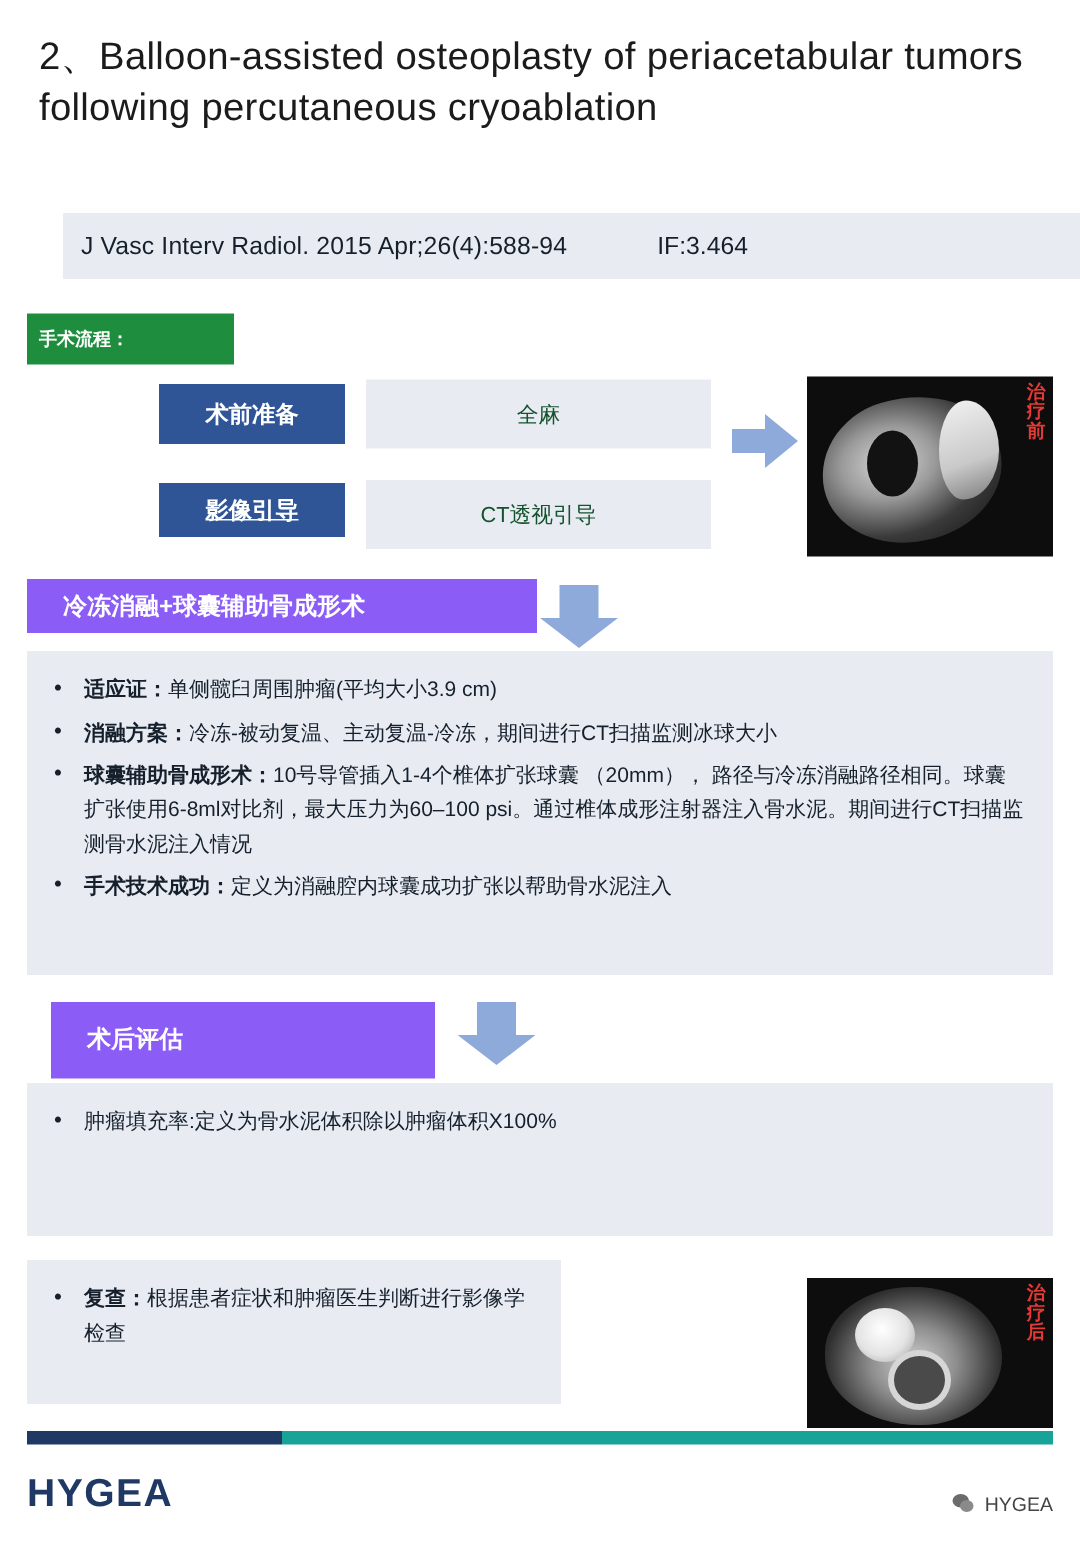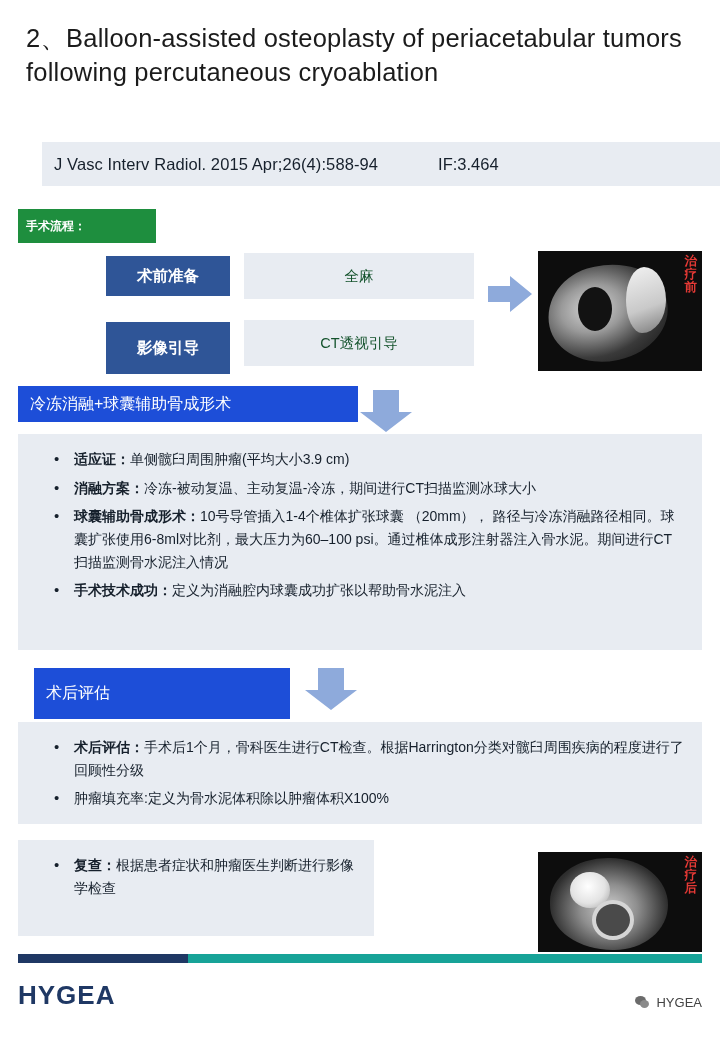--- a/index.html
+++ b/index.html
@@ -79,21 +79,21 @@
     position: absolute;
     background: #2f5597;
     color: #ffffff;
     font-size: 15.5px;
     font-weight: bold;
     display: flex;
     align-items: center;
     justify-content: center;
   }
   .lbl-pre  { left: 106px; top: 256px; width: 124px; height: 40px; }
-  .lbl-img  { left: 106px; top: 322px; width: 124px; height: 52px; }
+  .lbl-img  { left: 106px; top: 322px; width: 124px; height: 36px; text-decoration: underline; }
 
   .light-box {
     position: absolute;
     background: #e8ecf2;
     color: #14532d;
     font-size: 14.5px;
     display: flex;
     align-items: center;
     justify-content: center;
   }
@@ -176,38 +176,38 @@
     left: 54px; top: 48px;
     width: 34px; height: 32px;
     border: 4px solid #d6d6d6;
     border-radius: 50%;
     background: #4a4a4a;
   }
 
   
   .sec-bar {
     position: absolute;
-    background: #1d4ed8;
+    background: #8b5cf6;
     color: #ffffff;
     font-size: 16px;
-    font-weight: normal;
-    display: flex;
-    align-items: center;
-    padding-left: 12px;
+    font-weight: bold;
+    display: flex;
+    align-items: center;
+    padding-left: 24px;
     box-sizing: border-box;
   }
   .sec-cryo { left: 18px; top: 386px; width: 340px; height: 36px; }
   .sec-post { left: 34px; top: 668px; width: 256px; height: 51px; }
 
   
   .panel {
     position: absolute;
     background: #e8ecf2;
     box-sizing: border-box;
-    padding: 14px 18px 14px 30px;
+    padding: 14px 18px 14px 12px;
   }
   .panel-cryo { left: 18px; top: 434px; width: 684px; height: 216px; }
   .panel-post { left: 18px; top: 722px; width: 684px; height: 102px; }
   .panel-recheck { left: 18px; top: 840px; width: 356px; height: 96px; }
 
   ul.bullets {
     list-style: none;
     margin: 0;
     padding: 0;
   }
@@ -340,23 +340,20 @@
 
   <div class="sec-bar sec-post">术后评估</div>
 
   <svg class="arrow-down arrow-down-2" viewBox="0 0 52 42">
     <polygon points="13,0 39,0 39,22 52,22 26,42 0,22 13,22" fill="#8eaadb"></polygon>
   </svg>
 
   <div class="panel panel-post">
     <ul class="bullets">
       <li>
-        <span class="b-label">术后评估：</span><span>手术后1个月，骨科医生进行CT检查。根据Harrington分类对髋臼周围疾病的程度进行了回顾性分级</span>
-      </li>
-      <li>
         <span>肿瘤填充率:</span><span>定义为骨水泥体积除以肿瘤体积X100%</span>
       </li>
     </ul>
   </div>
 
   <div class="panel panel-recheck">
     <ul class="bullets">
       <li>
         <span class="b-label">复查：</span><span>根据患者症状和肿瘤医生判断进行影像学检查</span>
       </li>

